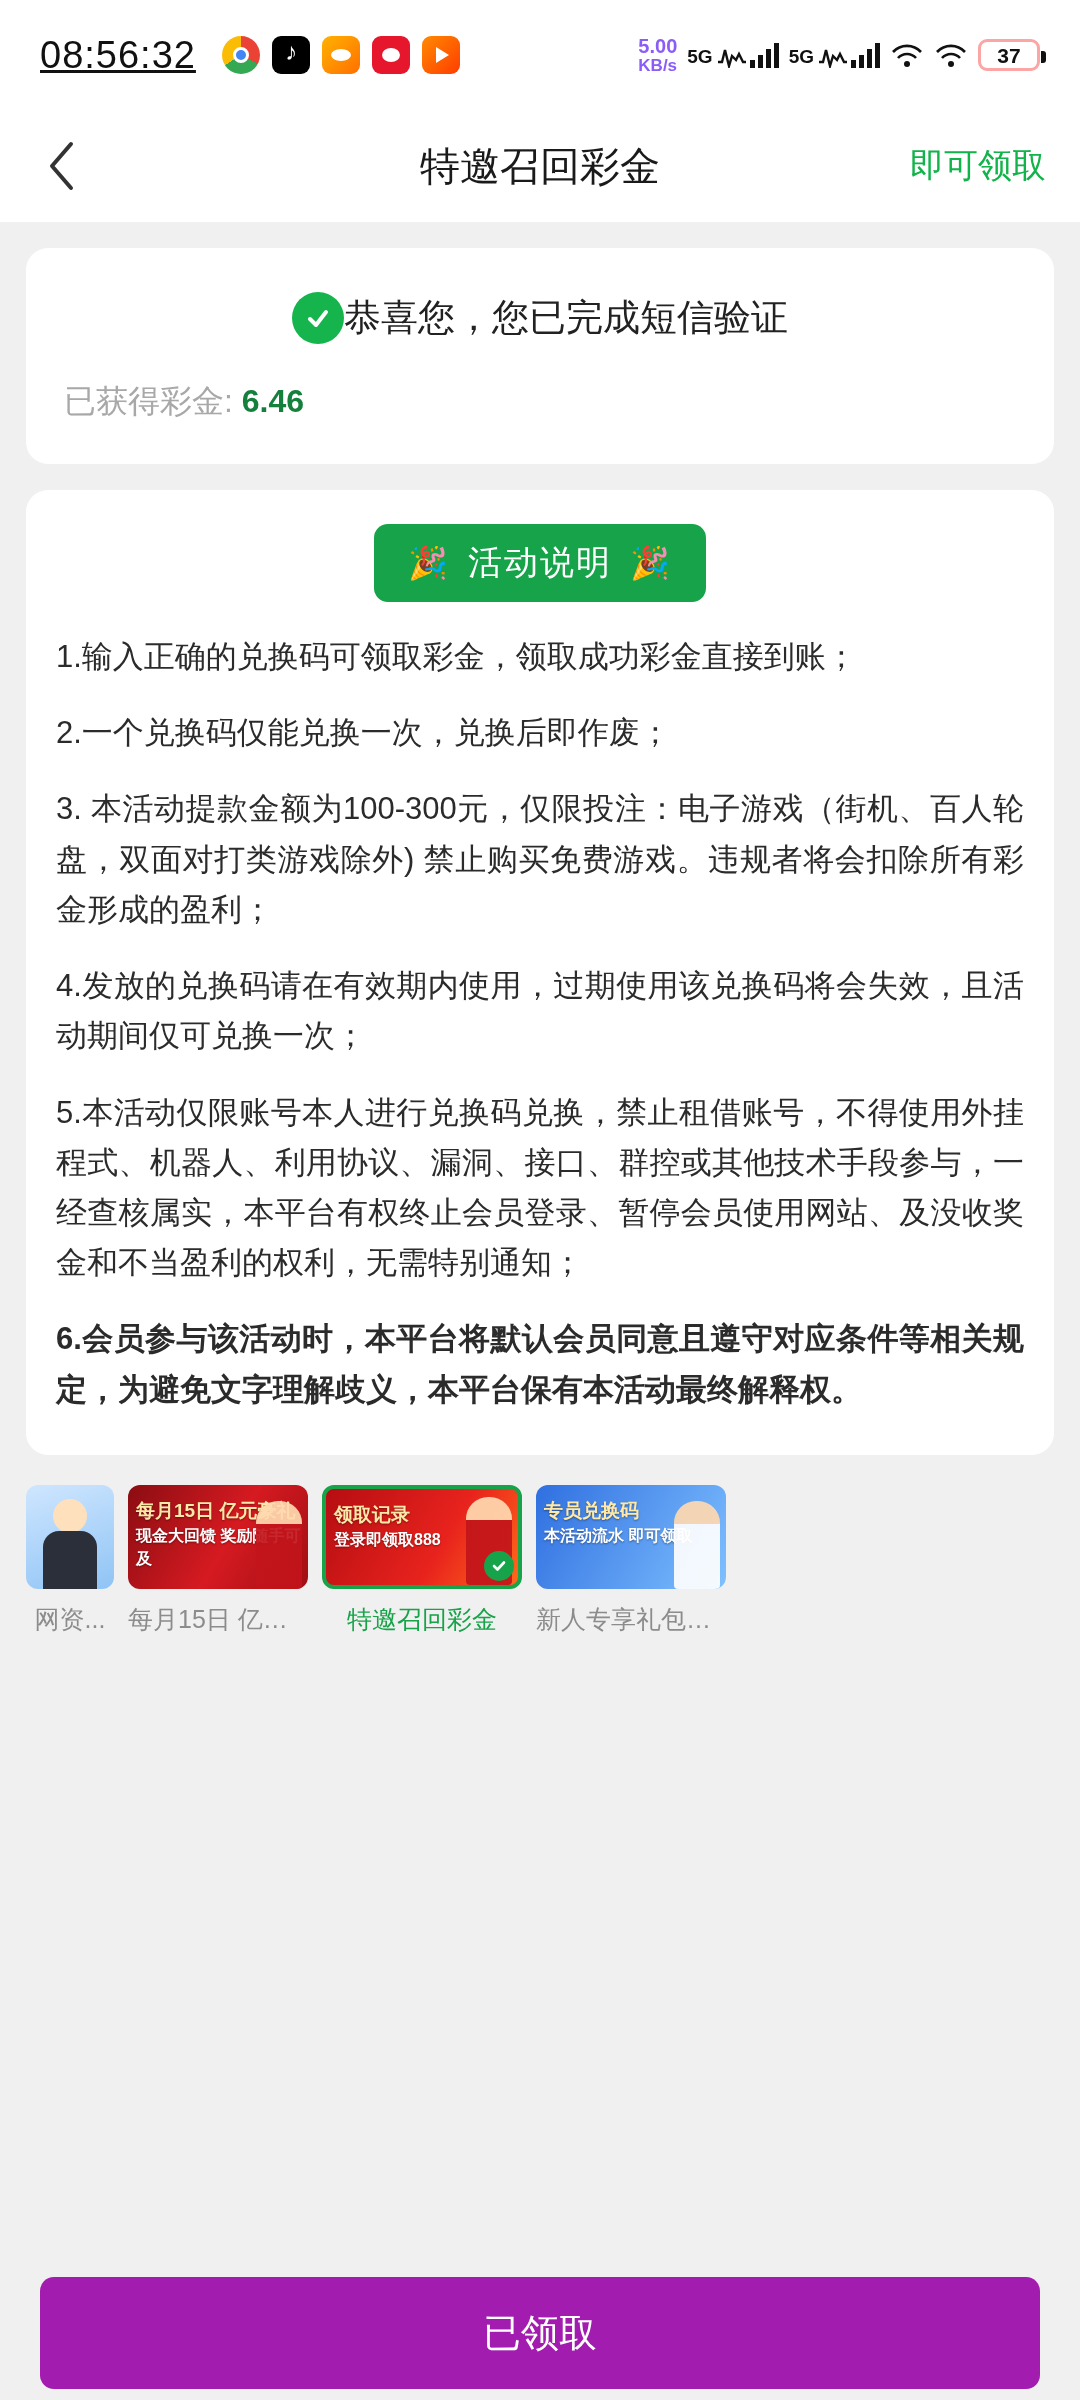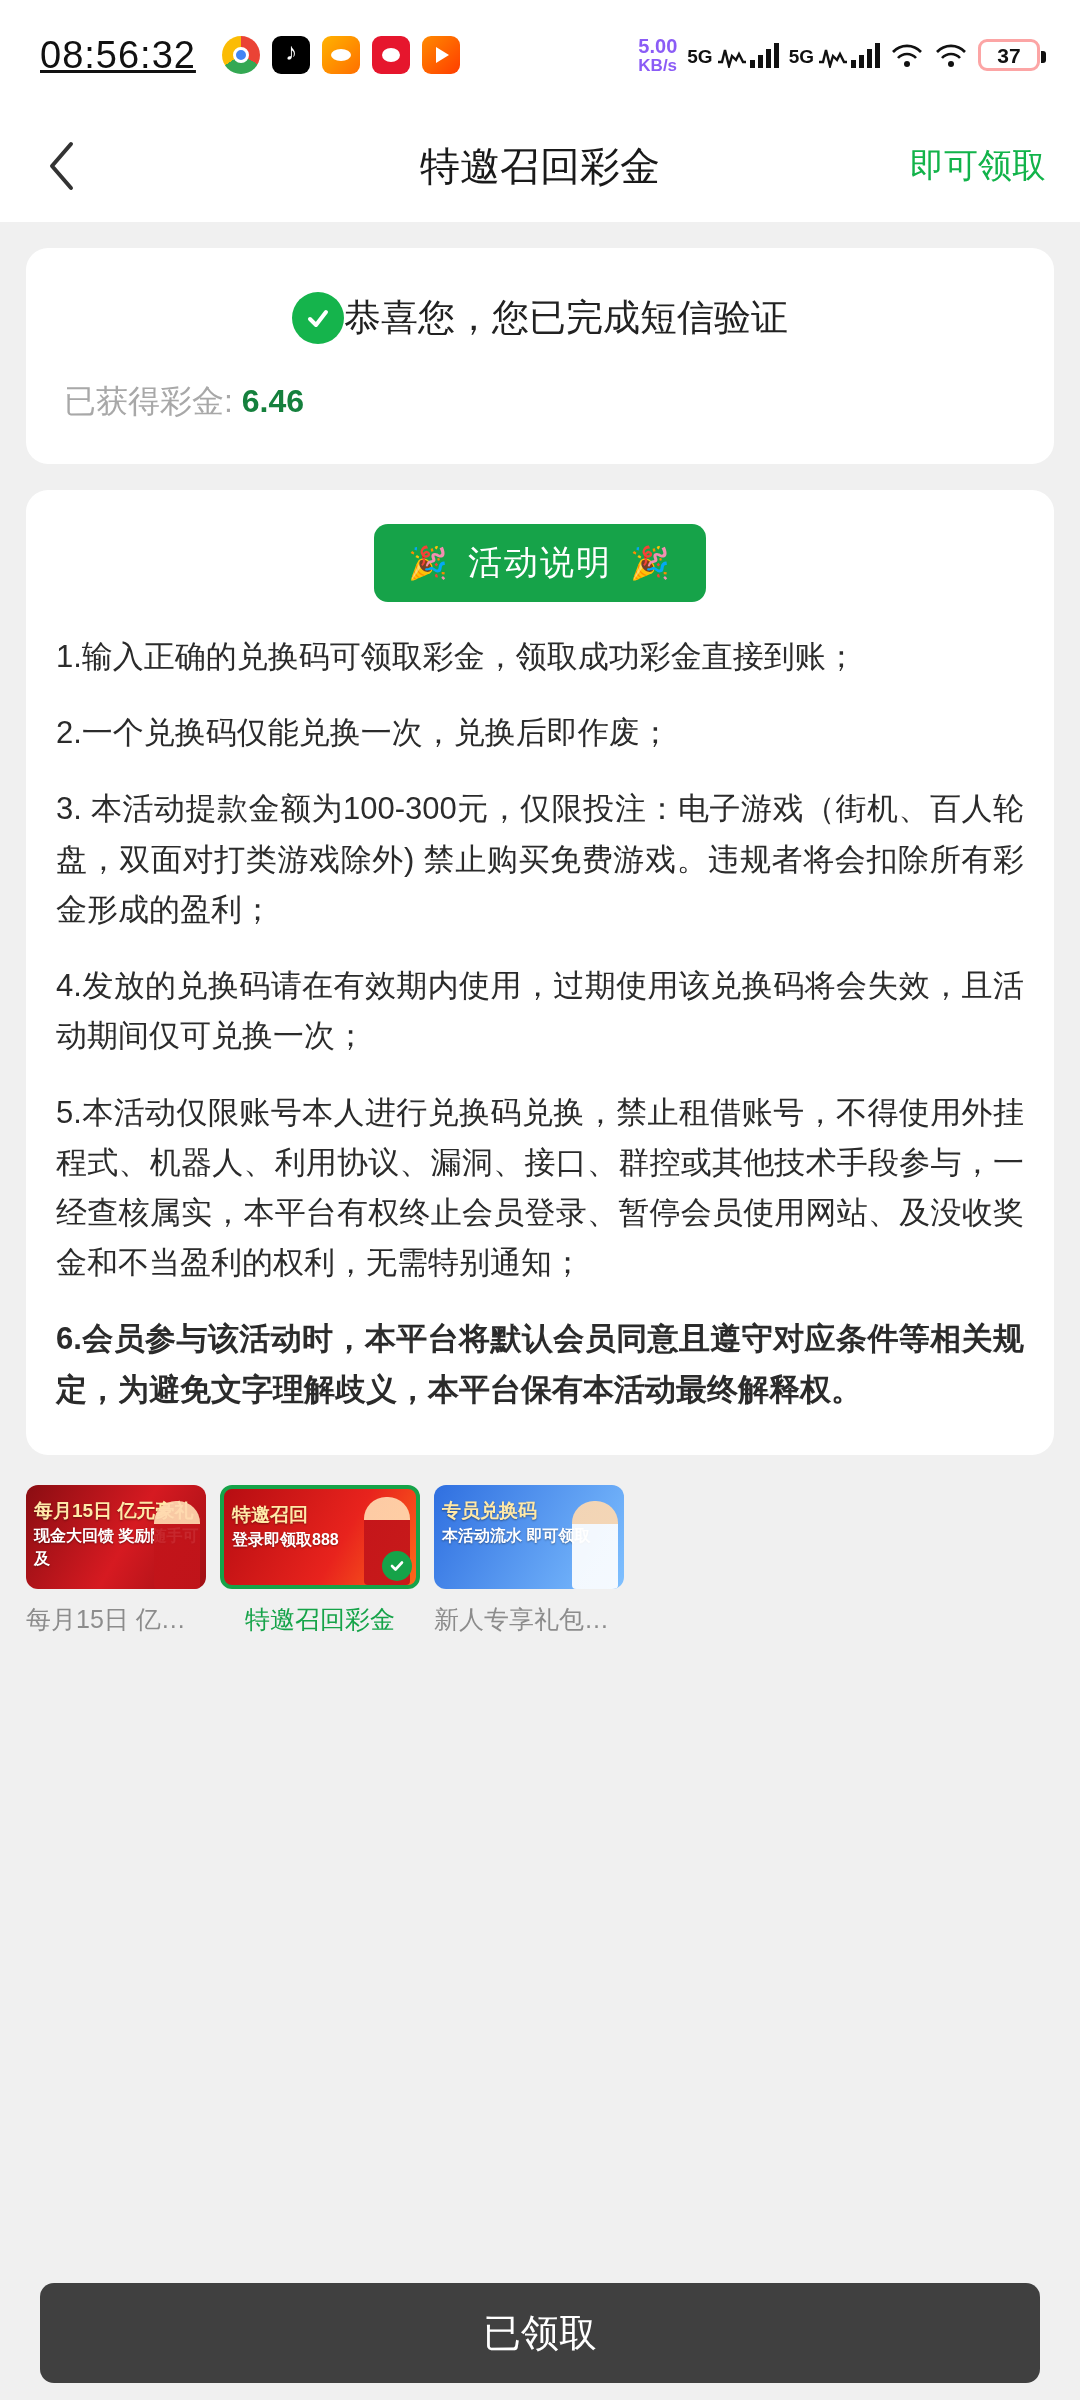--- a/index.html
+++ b/index.html
@@ -280,23 +280,23 @@
     position: absolute;
     left: 0; right: 0; bottom: 0;
     height: 186px;
     background: #f0f0f0;
     display: flex;
     align-items: center;
     justify-content: center;
   }
   .claim-btn {
     width: 1000px;
-    height: 100px;
+    height: 112px;
     border-radius: 14px;
-    background: #404040;
+    background: #a21caf;
     color: #ffffff;
     font-size: 38px;
     display: flex;
     align-items: center;
     justify-content: center;
     border: none;
     font-family: "Liberation Sans", sans-serif;
   }
 </style>
 </head>
@@ -401,36 +401,43 @@
       <p class="rule">2.一个兑换码仅能兑换一次，兑换后即作废；</p>
       <p class="rule">3. 本活动提款金额为100-300元，仅限投注：电子游戏（街机、百人轮盘，双面对打类游戏除外) 禁止购买免费游戏。违规者将会扣除所有彩金形成的盈利；</p>
       <p class="rule">4.发放的兑换码请在有效期内使用，过期使用该兑换码将会失效，且活动期间仅可兑换一次；</p>
       <p class="rule">5.本活动仅限账号本人进行兑换码兑换，禁止租借账号，不得使用外挂程式、机器人、利用协议、漏洞、接口、群控或其他技术手段参与，一经查核属实，本平台有权终止会员登录、暂停会员使用网站、及没收奖金和不当盈利的权利，无需特别通知；</p>
       <p class="rule">6.会员参与该活动时，本平台将默认会员同意且遵守对应条件等相关规定，为避免文字理解歧义，本平台保有本活动最终解释权。</p>
     </div>
   </div>
 
   <div class="thumbs">
 
+    <div class="thumb-item t0">
+      <div class="thumb-box">
+        <span class="thumb-head"></span>
+        <span class="thumb-body"></span>
+      </div>
+      <div class="thumb-caption">网资...</div>
+    </div>
 
     <div class="thumb-item t1">
       <div class="thumb-box">
         <span class="thumb-txt">
           <span>每月15日 亿元豪礼</span><br>
           <span class="b2">现金大回馈 奖励随手可及</span>
         </span>
         <span class="thumb-person"></span>
       </div>
       <div class="thumb-caption">每月15日 亿元豪礼</div>
     </div>
 
     <div class="thumb-item t2 t-sel">
       <div class="thumb-box">
         <span class="thumb-txt">
-          <span>特邀召回</span><br>
+          <span>领取记录</span><br>
           <span class="b2">登录即领取888</span>
         </span>
         <span class="thumb-person"></span>
         <span class="thumb-badge">
           <svg width="18" height="18" viewBox="0 0 18 18">
             <polyline points="4,9 7.5,12.5 14,5.5" fill="none" stroke="#fff" stroke-width="2.6" stroke-linecap="round" stroke-linejoin="round"></polyline>
           </svg>
         </span>
       </div>
       <div class="thumb-caption">特邀召回彩金</div>

